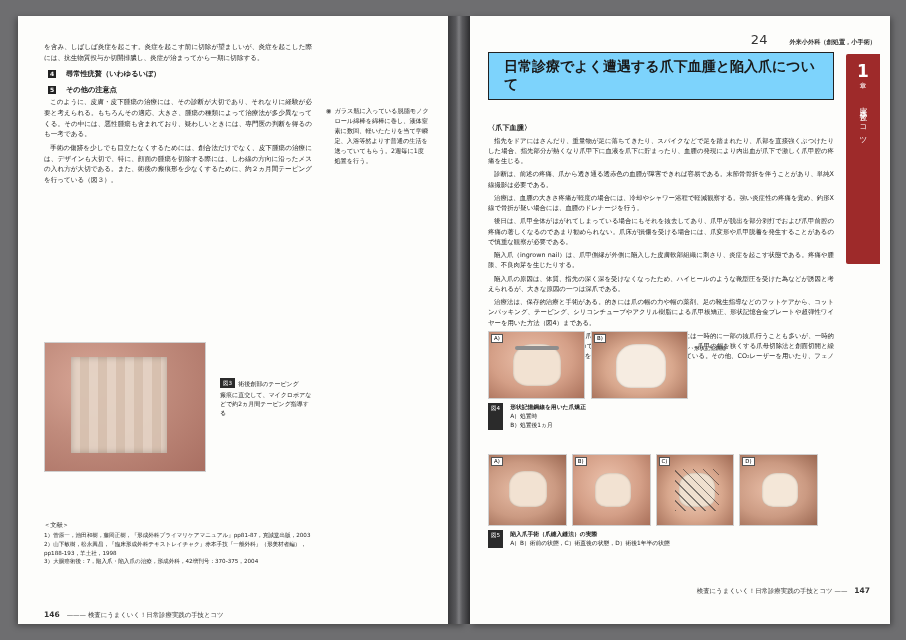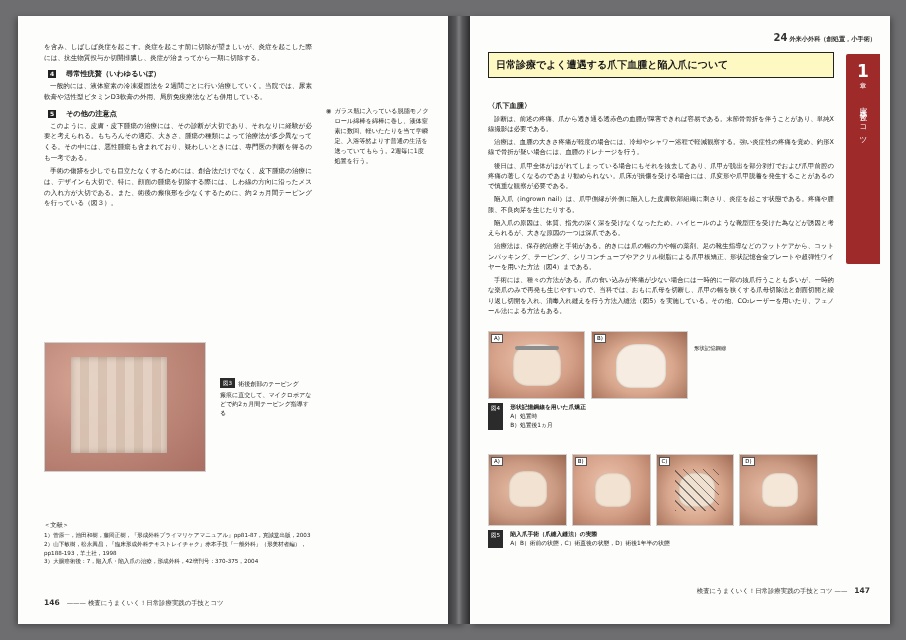--- a/index.html
+++ b/index.html
@@ -37,37 +37,37 @@
   .ph-skin{background:
      radial-gradient(ellipse at 30% 30%, #d9a797 0%, #c08b7c 45%, #a96f62 100%);}
   .fig-cap{font-size:6px;line-height:1.5;color:#1c1c1c;}
   .fig-tag{display:inline-block;background:#2b2b2b;color:#fff;font-size:5.6px;
     padding:1px 3px;margin-right:3px;vertical-align:1px;}
 
   .refs{position:absolute;left:0;bottom:24px;width:268px;font-size:5.6px;line-height:1.55;color:#1c1c1c;}
   .refs .rh{font-size:6.2px;margin-bottom:2px;}
 
   
-  .foot{position:absolute;bottom:16px;font-size:6.4px;color:#333;}
+  .foot{position:absolute;bottom:4px;font-size:6.4px;color:#333;}
   .foot-l{left:26px;}
   .pgnum{font-weight:bold;font-size:7.5px;}
 
   
   .rp-inner{position:absolute;left:18px;top:36px;right:56px;bottom:34px;}
   .rp-head{position:absolute;right:14px;top:16px;font-size:6.2px;color:#333;}
-  .rp-head .pg{font-weight:bold;font-size:10px;margin-right:0;}
+  .rp-head .pg{font-weight:normal;font-size:13px;margin-right:20px;}
   .chaptab{position:absolute;right:10px;top:38px;width:34px;height:210px;background:#9e2a2a;color:#fff;
     border-radius:2px 0 0 2px;}
   .chaptab .cnum{font-size:17px;font-weight:bold;text-align:center;margin-top:7px;}
   .chaptab .cno{font-size:6.5px;text-align:center;margin-top:1px;}
   .chaptab .ctitle{
     writing-mode:vertical-rl;font-size:7.6px;letter-spacing:2px;margin:10px auto 0;
     height:150px;text-align:left;}
 
-  .rtitlebox{border:1.2px solid #222;background:#fef9c3;padding:5px 7px;font-size:10px;font-weight:bold;}
+  .rtitlebox{border:1.2px solid #222;background:#7dd3fc;padding:5px 15px;font-size:14px;font-weight:bold;}
   .rcol{font-size:6.4px;line-height:1.6;color:#1c1c1c;text-align:justify;}
   .subh{font-size:7.2px;font-weight:bold;margin:6px 0 2px;}
   .fig-label{display:inline-block;background:#2b2b2b;color:#fff;font-size:5.6px;padding:1px 3px;margin-right:3px;}
   .letterbadge{position:absolute;left:2px;top:2px;background:#fff;border:0.6px solid #555;font-size:5.4px;
     padding:0 2px;line-height:1.35;}
   .ph-toe{background:radial-gradient(ellipse at 45% 40%, #edc3ad 0%, #d49f87 55%, #a9705a 100%);}
   .ph-toe2{background:radial-gradient(ellipse at 50% 55%, #f0cdb8 0%, #d8a78d 50%, #a06a54 100%);}
   .ph-toe3{background:radial-gradient(ellipse at 40% 50%, #e8bda6 0%, #cb9a82 55%, #9b6852 100%);}
   .nail{position:absolute;background:#f2e2d2;border-radius:40% 40% 30% 30%;box-shadow:0 0 2px rgba(0,0,0,.3) inset;}
   .capbox{font-size:5.8px;line-height:1.55;}
@@ -82,21 +82,20 @@
   <div class="page page-left">
     <div class="lp-inner">
 
       <div class="l-main jp">
         <p class="t body-col">を含み、しばしば炎症を起こす。炎症を起こす前に切除が望ましいが、炎症を起こした際には、抗生物質投与か切開排膿し、炎症が治まってから一期に切除する。</p>
 
         <div class="sect-h">
           <span class="numbox">4</span>
           <span>尋常性疣贅（いわゆるいぼ）</span>
         </div>
-        <p class="t body-col indent">一般的には、液体窒素の冷凍凝固法を２週間ごとに行い治療していく。当院では、尿素軟膏や活性型ビタミンD3軟膏の外用、局所免疫療法なども併用している。</p>
 
         <div class="sect-h">
           <span class="numbox">5</span>
           <span>その他の注意点</span>
         </div>
         <p class="t body-col indent">このように、皮膚・皮下腫瘍の治療には、その診断が大切であり、それなりに経験が必要と考えられる。もちろんその適応、大きさ、腫瘍の種類によって治療法が多少異なってくる。その中には、悪性腫瘍も含まれており、疑わしいときには、専門医の判断を得るのも一考である。</p>
         <p class="t body-col indent">手術の傷跡を少しでも目立たなくするためには、創合法だけでなく、皮下腫瘍の治療には、デザインも大切で、特に、顔面の腫瘍を切除する際には、しわ線の方向に沿ったメスの入れ方が大切である。また、術後の瘢痕形を少なくするために、約２ヵ月間テーピングを行っている（図３）。</p>
       </div>
 
       <div class="l-side jp">
@@ -146,20 +145,21 @@
       <div class="cno">章</div>
       <div class="ctitle">実践手技とコツ</div>
     </div>
 
     <div class="rp-inner">
 
       <div class="rtitlebox jp">日常診療でよく遭遇する爪下血腫と陥入爪について</div>
 
       <div class="rcol jp" style="margin-top:22px;">
         <div class="subh">〈爪下血腫〉</div>
+        <p class="t indent">指先をドアにはさんだり、重量物が足に落ちてきたり、スパイクなどで足を踏まれたり、爪部を直接強くぶつけたりした場合、指先部分が熱くなり爪甲下に血液を爪下に貯まったり、血腫の発現により内出血が爪下で激しく爪甲腔の疼痛を生じる。</p>
         <p class="t indent">診断は、前述の疼痛、爪から透き通る透赤色の血腫が障害できれば容易である。末節骨骨折を伴うことがあり、単純X線撮影は必要である。</p>
         <p class="t indent">治療は、血腫の大きさ疼痛が軽度の場合には、冷却やシャワー浴程で軽減観察する。強い炎症性の疼痛を覚め、釣形X線で骨折が疑い場合には、血腫のドレナージを行う。</p>
         <p class="t indent">後日は、爪甲全体がはがれてしまっている場合にもそれを抜去してあり、爪甲が脱出を部分剥打でおよび爪甲前腔の疼痛の著しくなるのであまり勧められない。爪床が損傷を受ける場合には、爪変形や爪甲脱着を発生することがあるので慎重な観察が必要である。</p>
 
         <p class="t indent">陥入爪（ingrown nail）は、爪甲側縁が外側に陥入した皮膚軟部組織に刺さり、炎症を起こす状態である。疼痛や腫脹、不良肉芽を生じたりする。</p>
         <p class="t indent">陥入爪の原因は、体質、指先の深く深を受けなくなったため、ハイヒールのような靴型圧を受けた為などが誘因と考えられるが、大きな原因の一つは深爪である。</p>
         <p class="t indent">治療法は、保存的治療と手術がある。的きには爪の幅の力や幅の薬剤、足の靴生指導などのフットケアから、コットンパッキング、テーピング、シリコンチューブやアクリル樹脂による爪甲板矯正、形状記憶合金プレートや超弾性ワイヤーを用いた方法（図4）まである。</p>
         <p class="t indent">手術には、種々の方法がある。爪の食い込みが疼痛が少ない場合には一時的に一部の抜爪行うことも多いが、一時的な楽爪のみで再発も生じやすいので、当科では、おもに爪母を切断し、爪甲の幅を狭くする爪母切除法と創面切開と繰り返し切開を入れ、消毒入れ縫えを行う方法入縫法（図5）を実施している。その他、CO₂レーザーを用いたり、フェノール法による方法もある。</p>
       </div>
 

